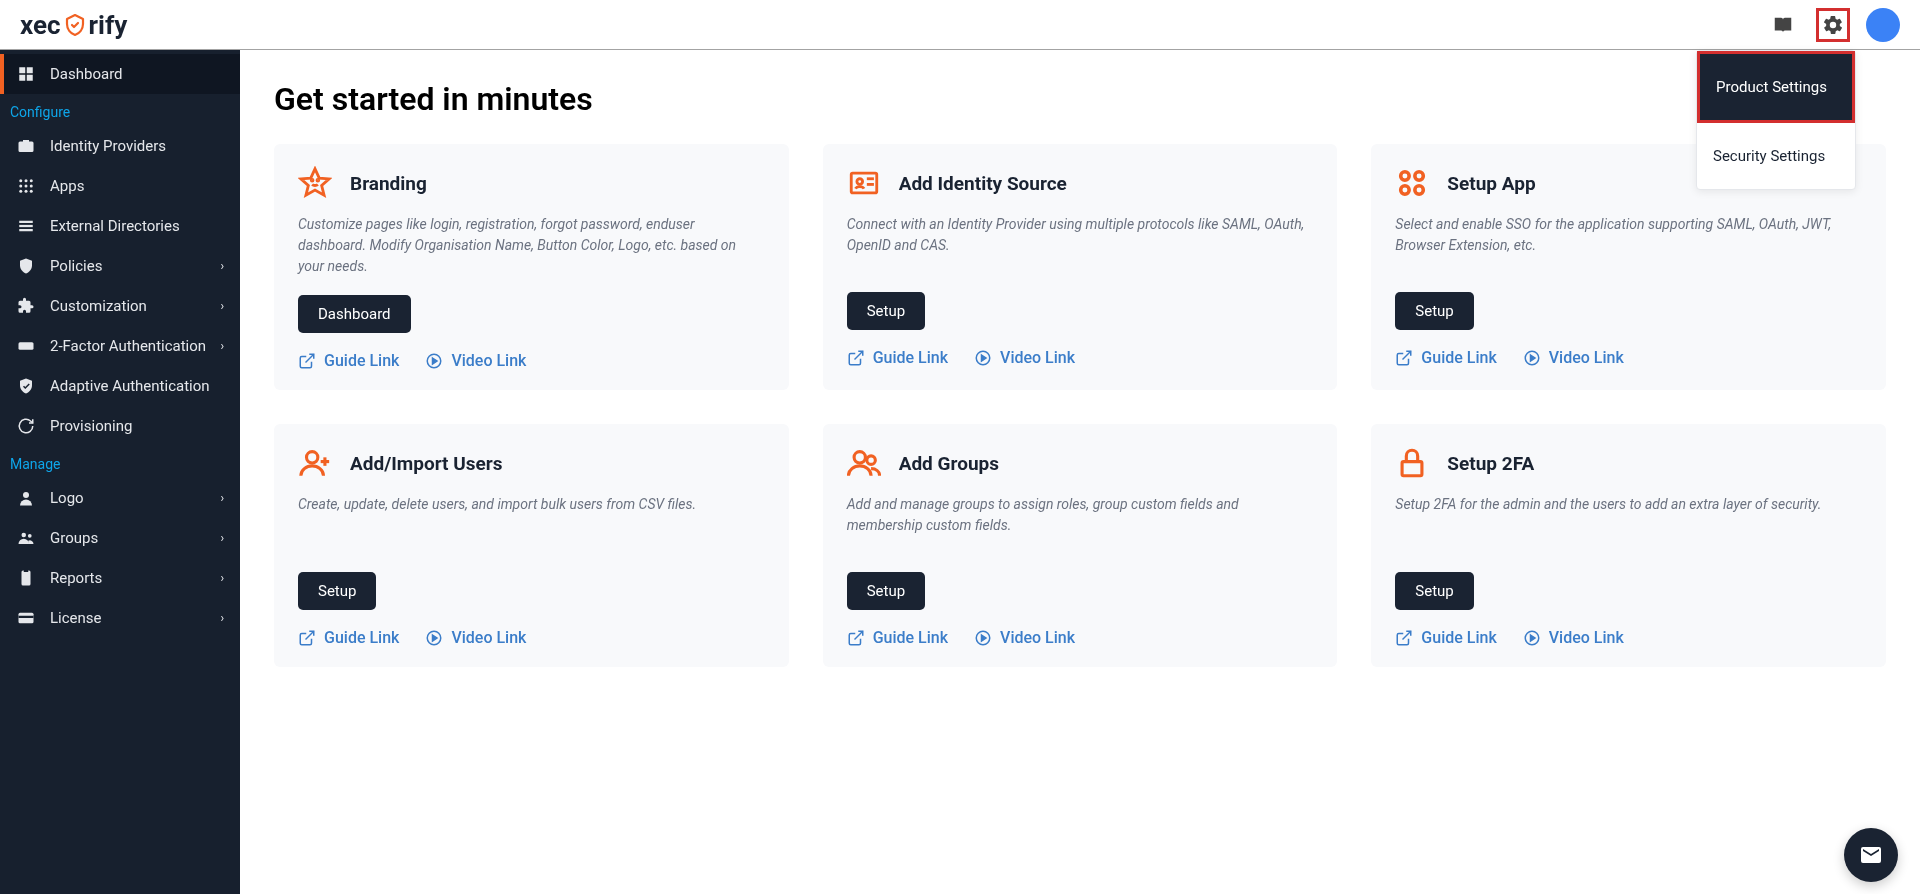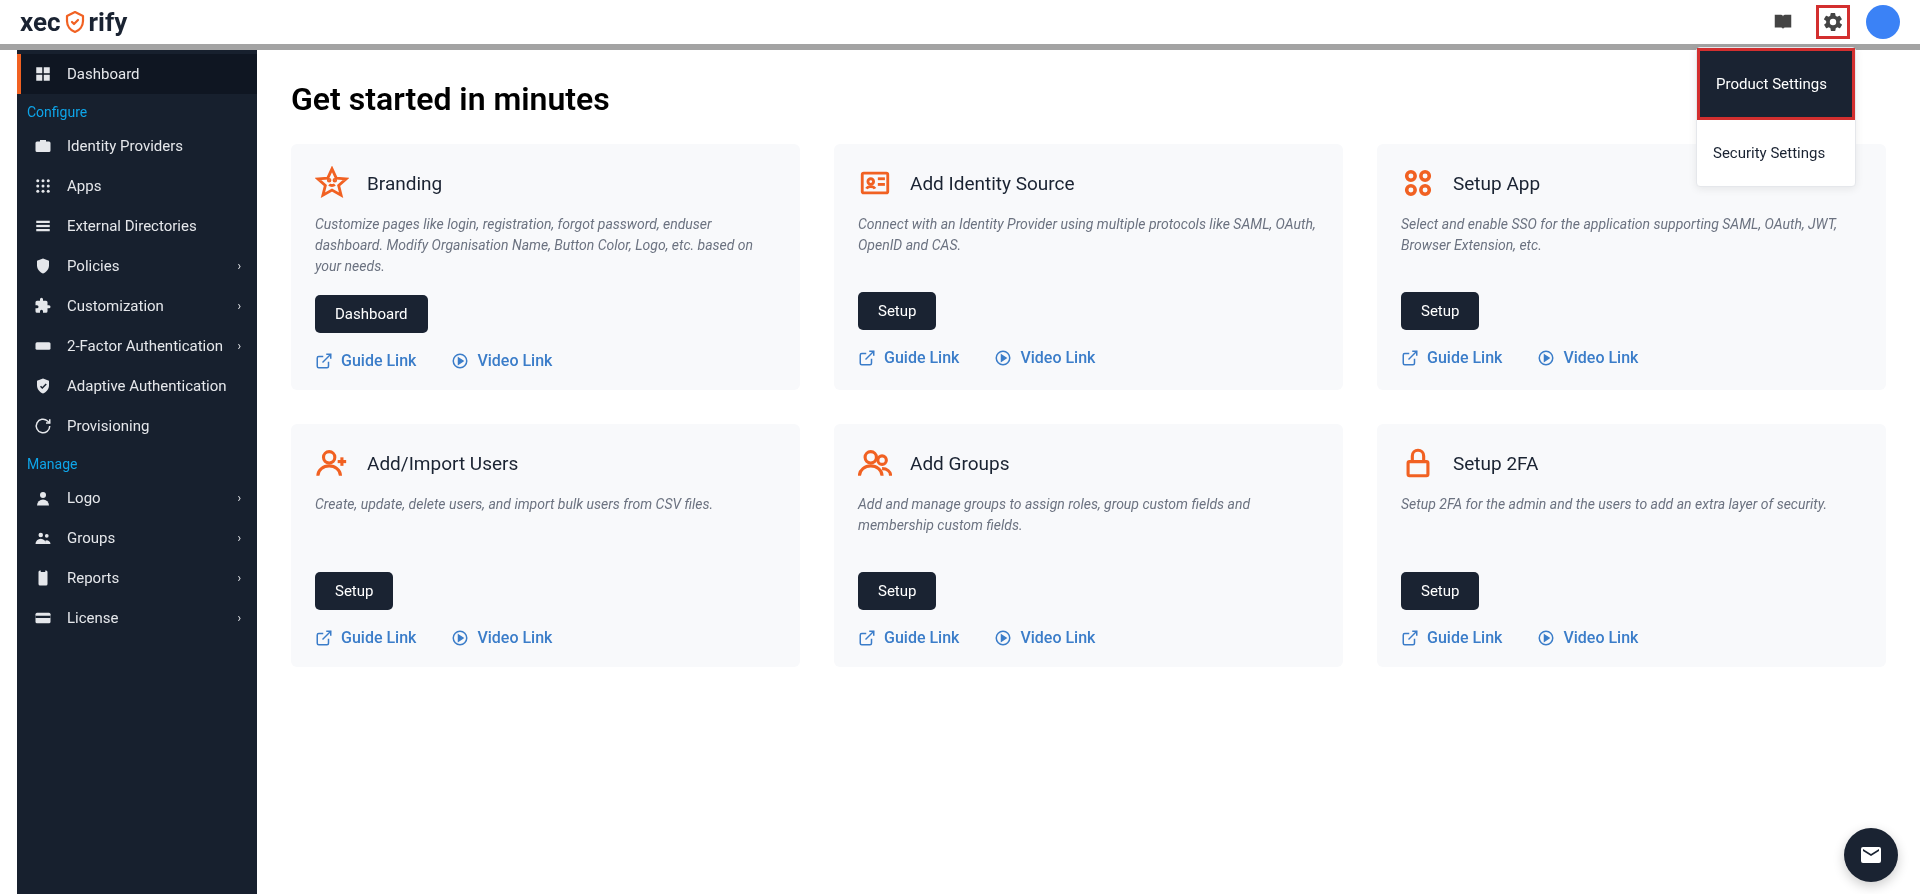--- a/index.html
+++ b/index.html
@@ -1,48 +1,48 @@
 <!DOCTYPE html>
 <html><head>
 <meta charset="utf-8">
 <style>
   * { margin: 0; padding: 0; box-sizing: border-box; font-family: -apple-system, BlinkMacSystemFont, "Segoe UI", Roboto, sans-serif; }
   body { background: #fff; color: #1a2332; overflow-x: hidden; }
-  .topbar { height: 50px; background: #fff; display: flex; align-items: center; justify-content: space-between; padding: 0 20px; border-bottom: 6px solid #a3a3a3; position: relative; z-index: 10; }
+  .topbar { height: 50px; background: #fff; display: flex; align-items: center; justify-content: space-between; padding: 0 20px; border-bottom: 1px solid #a3a3a3; position: relative; z-index: 10; }
   .logo { display: flex; align-items: center; font-size: 26px; font-weight: 700; color: #1a2332; }
   .logo .shield { color: #f16122; margin: 0 2px; display: inline-flex; }
   .topbar-right { display: flex; align-items: center; gap: 16px; }
   .top-icon { width: 34px; height: 34px; display: flex; align-items: center; justify-content: center; cursor: pointer; color: #444; }
   .avatar { width: 34px; height: 34px; border-radius: 50%; background: #3b82f6; }
   .highlight-box { border: 3px solid #d32f2f; }
   .gear-wrap { position: relative; }
   .dropdown { position: absolute; top: 42px; right: -6px; background: #fff; border: 1px solid #e5e7eb; border-radius: 4px; min-width: 160px; box-shadow: 0 2px 8px rgba(0,0,0,0.08); }
   .dropdown-item { padding: 24px 16px; font-size: 15px; cursor: pointer; white-space: nowrap; }
   .dropdown-item.active { background: #1a2332; color: #fff; }
   .dropdown .highlight-wrap { border: 3px solid #d32f2f; }
 
-  .layout { display: flex; min-height: calc(100vh - 50px); margin-left: 17px; }
+  .layout { display: flex; min-height: calc(100vh - 50px); }
   .sidebar { width: 240px; background: #17202e; color: #e5e7eb; display: flex; flex-direction: column; padding-top: 4px; }
   .nav-item { display: flex; align-items: center; gap: 14px; padding: 10px 16px; font-size: 15px; cursor: pointer; color: #e5e7eb; position: relative; }
   .nav-item.active { background: #0f1622; }
   .nav-item.active::before { content:""; position:absolute; left:0; top:0; bottom:0; width:4px; background:#f16122; }
   .nav-item .nav-icon { width: 20px; height: 20px; display:flex; align-items:center; justify-content:center; }
   .nav-item .chev { margin-left: auto; font-size: 12px; }
   .nav-section { padding: 10px 10px 6px 10px; font-size: 14px; color: #0ea5e9; }
   
   .main { flex: 1; background: #fff; padding: 30px 34px; }
   .page-title { font-size: 32px; font-weight: 600; margin-bottom: 26px; color: #000000; }
   .cards { display: grid; grid-template-columns: repeat(3, 1fr); gap: 34px; }
   .card { background: #f8f9fb; border-radius: 6px; padding: 22px 24px 20px 24px; display:flex; flex-direction:column; }
   .card-head { display: flex; align-items: center; gap: 18px; margin-bottom: 14px; }
   .card-icon { width: 34px; height: 34px; color: #f16122; display:flex; align-items:center; justify-content:center; }
-  .card-title { font-size: 19px; font-weight: 400; color: #1a2332; }
+  .card-title { font-size: 19px; font-weight: 700; color: #1a2332; }
   .card-desc { font-size: 14px; color: #6b7280; line-height: 1.5; margin-bottom: 18px; flex:0 0 auto; min-height: 60px; font-style: italic; }
   .card-btn { background: #1a2332; color: #fff; border: none; border-radius: 5px; padding: 10px 20px; font-size: 15px; cursor: pointer; width: fit-content; margin-bottom: 18px; }
-  .card-links { display: flex; gap: 35px; }
+  .card-links { display: flex; gap: 26px; }
   .card-link { display: inline-flex; align-items: center; gap: 8px; color: #3b7dc9; font-size: 16px; font-weight: 500; cursor: pointer; }
   
   .fab { position: fixed; right: 22px; bottom: 12px; width: 54px; height: 54px; border-radius: 50%; background: #1a2332; color:#fff; display:flex; align-items:center; justify-content:center; box-shadow: 0 4px 12px rgba(0,0,0,0.2); cursor:pointer; }
 
   svg { display:block; }
 </style>
 </head>
 <body>
 
 <div class="topbar">

